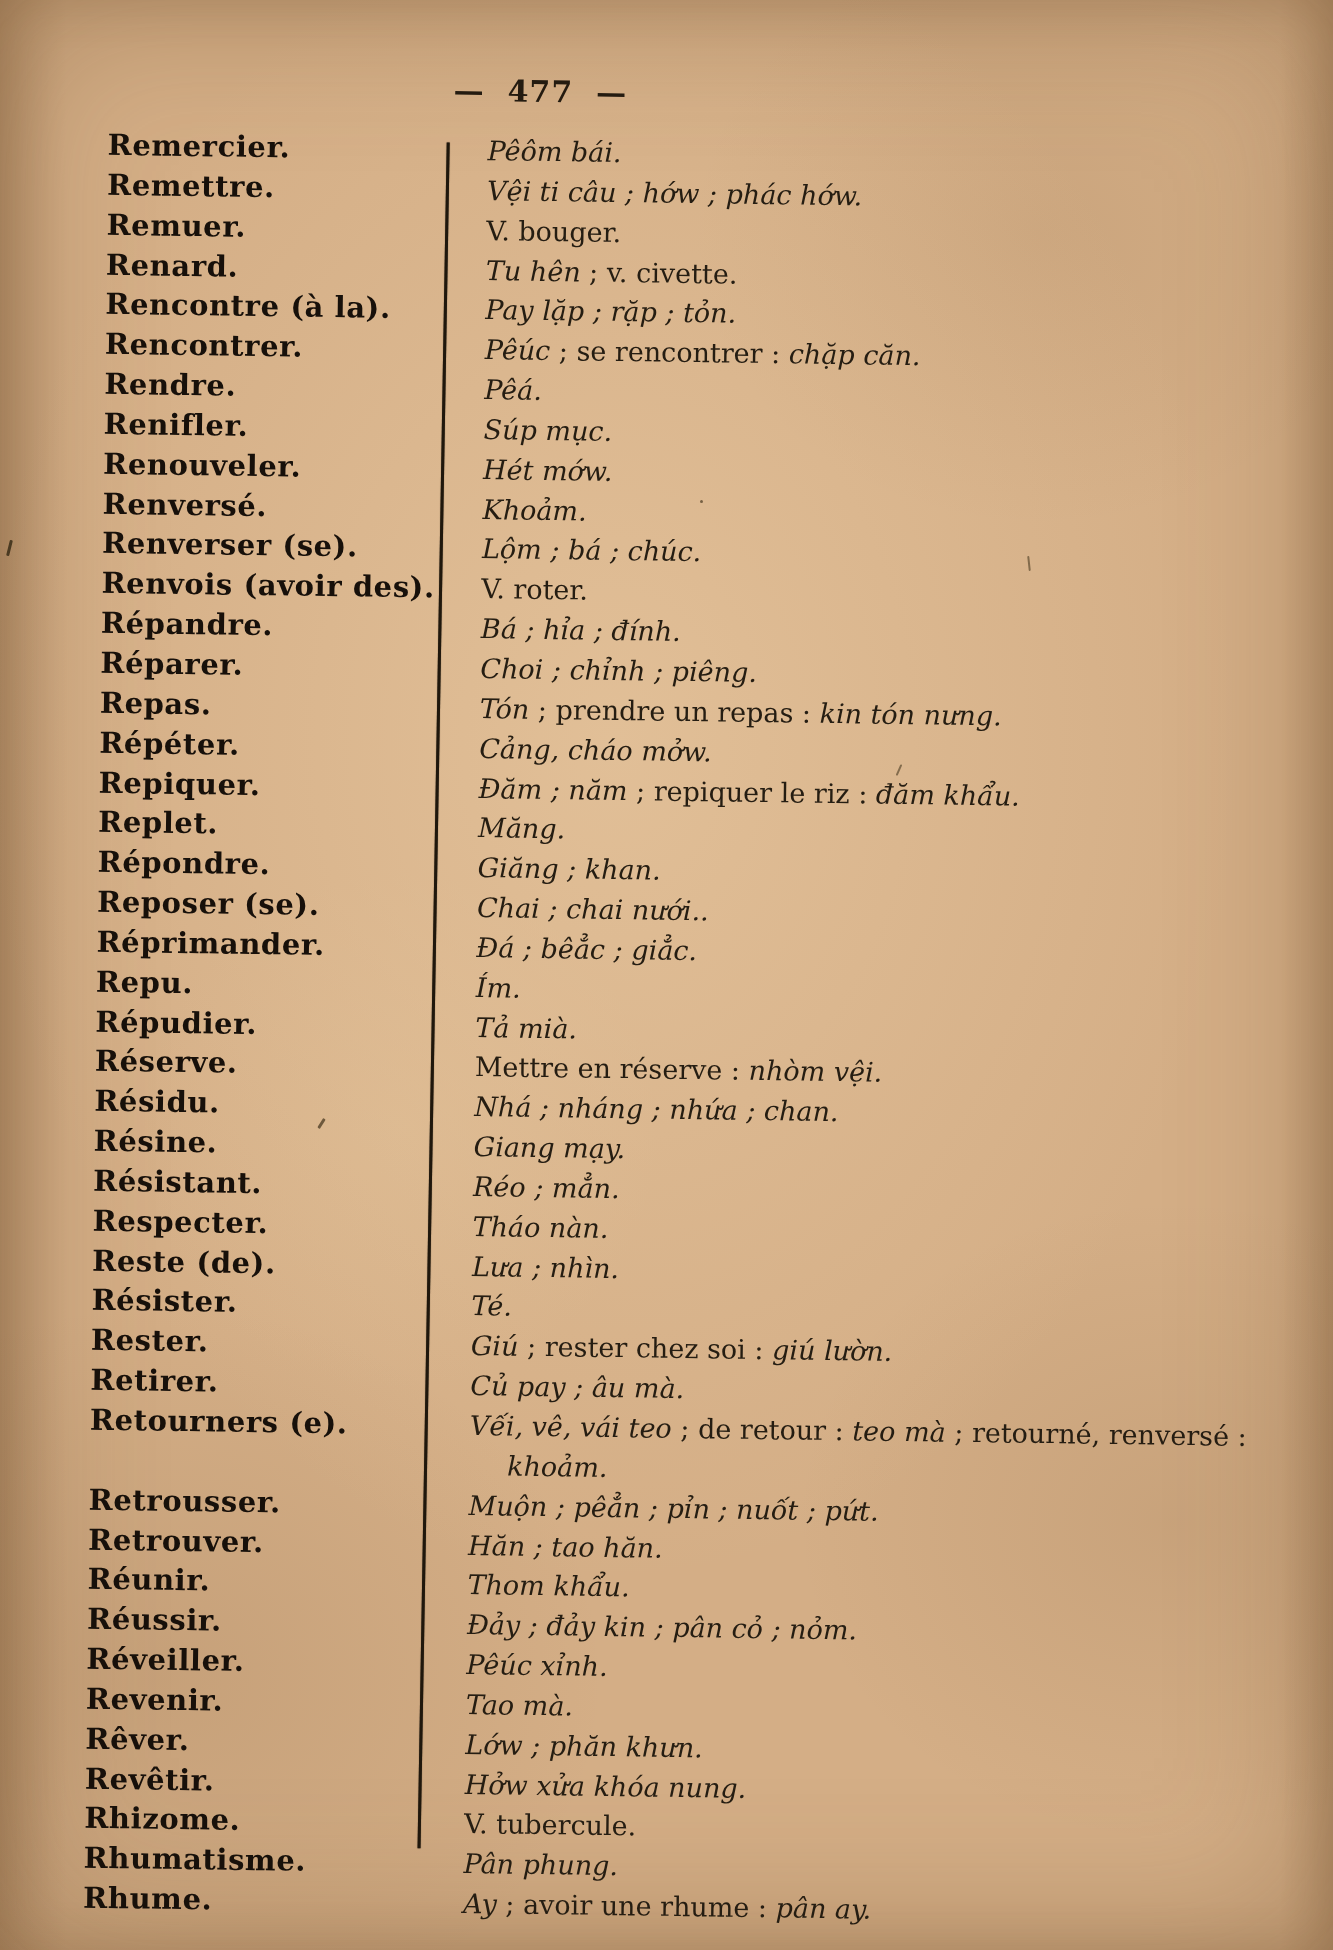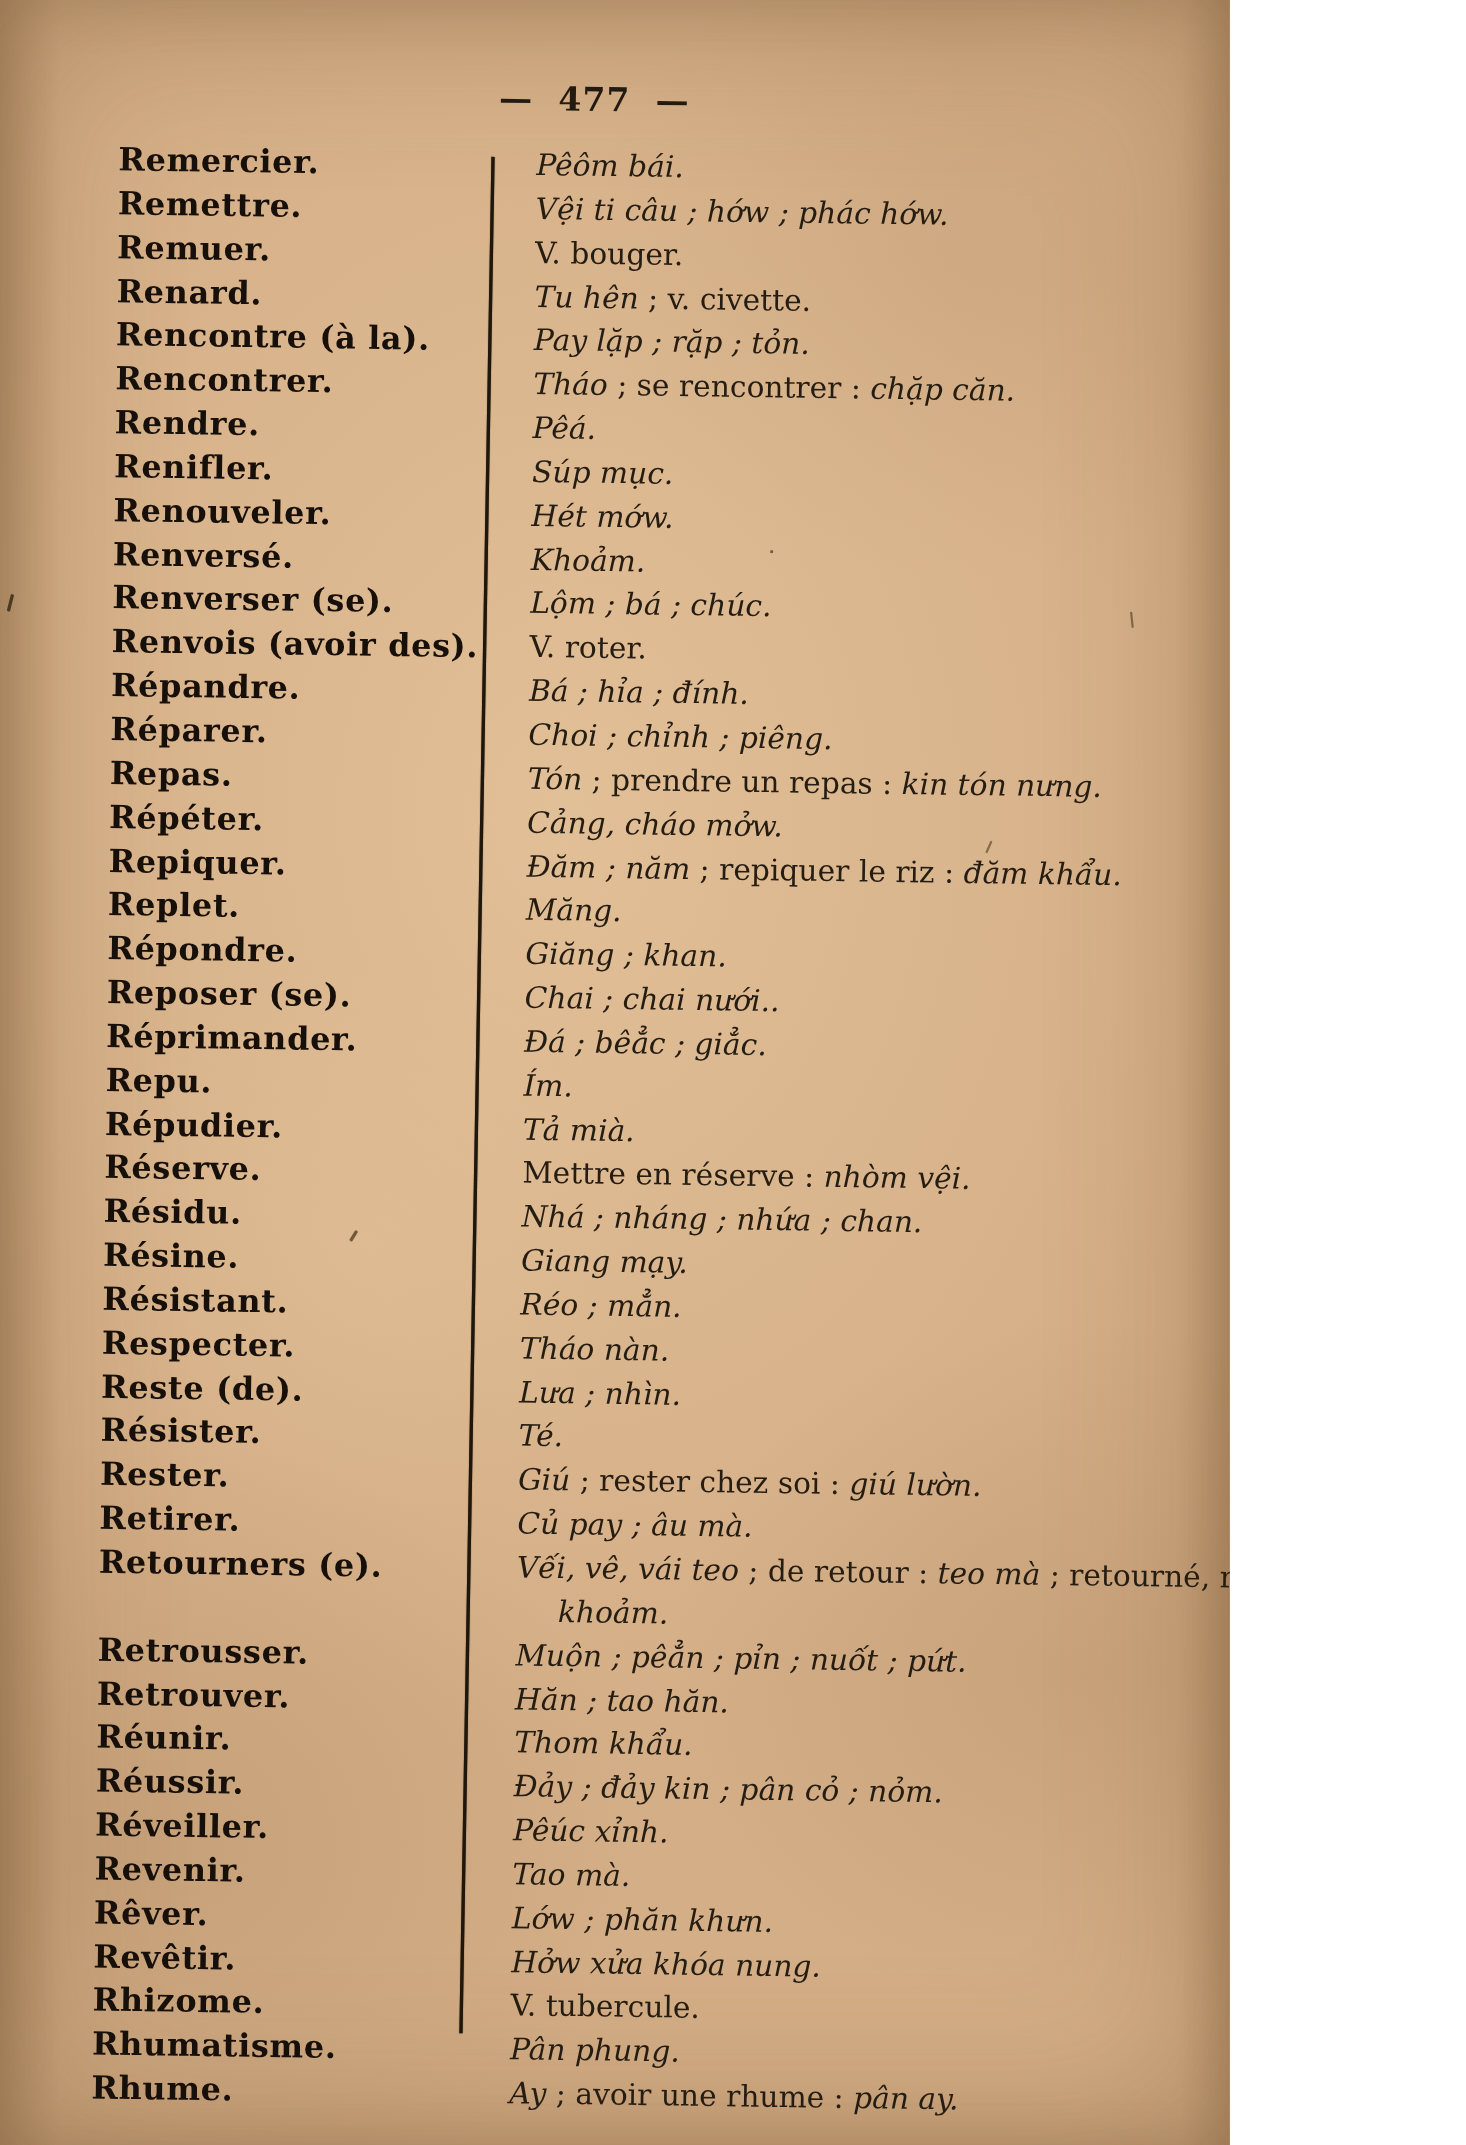--- a/index.html
+++ b/index.html
@@ -1,21 +1,21 @@
 <!DOCTYPE html>
 <html><head>
 <meta charset="utf-8">
 <style>
   html,body{margin:0;padding:0;}
   body{
     width:1333px;height:1950px;overflow:hidden;
     font-family:"DejaVu Serif","Liberation Serif",serif;
   }
   .page{
-    position:relative;width:1118px;height:1950px;overflow:hidden;
+    position:relative;width:1333px;height:1950px;overflow:hidden;
     background-color:#d4ae86;
     background-image:
       radial-gradient(ellipse 900px 1200px at 46% 38%, rgba(236,205,165,.55) 0%, rgba(236,205,165,0) 70%),
       radial-gradient(ellipse 500px 420px at 78% 12%, rgba(120,85,48,.10) 0%, rgba(120,85,48,0) 70%),
       radial-gradient(ellipse 620px 520px at 12% 86%, rgba(113,78,43,.14) 0%, rgba(113,78,43,0) 72%),
       radial-gradient(ellipse 540px 460px at 88% 78%, rgba(116,80,44,.12) 0%, rgba(116,80,44,0) 70%),
       radial-gradient(circle 260px at 30% 58%, rgba(226,194,152,.35) 0%, rgba(226,194,152,0) 100%),
       linear-gradient(90deg, rgba(108,74,40,.20) 0%, rgba(108,74,40,0) 5%, rgba(108,74,40,0) 96%, rgba(108,74,40,.16) 100%);
     box-shadow:
       inset 0 0 140px 24px rgba(99,65,32,.30),
@@ -83,21 +83,21 @@
         <div class="row">
           <div class="fr">Renard.</div>
           <div class="tr"><span class="it">Tu hên</span><span class="rm"> ; v. civette.</span></div>
         </div>
         <div class="row">
           <div class="fr">Rencontre (à la).</div>
           <div class="tr"><span class="it">Pay lặp ; rặp ; tỏn.</span></div>
         </div>
         <div class="row">
           <div class="fr">Rencontrer.</div>
-          <div class="tr"><span class="it">Tháo</span><span class="rm"> ; se rencontrer : </span><span class="it">chặp căn.</span></div>
+          <div class="tr"><span class="it">Pêúc</span><span class="rm"> ; se rencontrer : </span><span class="it">chặp căn.</span></div>
         </div>
         <div class="row">
           <div class="fr">Rendre.</div>
           <div class="tr"><span class="it">Pêá.</span></div>
         </div>
         <div class="row">
           <div class="fr">Renifler.</div>
           <div class="tr"><span class="it">Súp mục.</span></div>
         </div>
         <div class="row">

